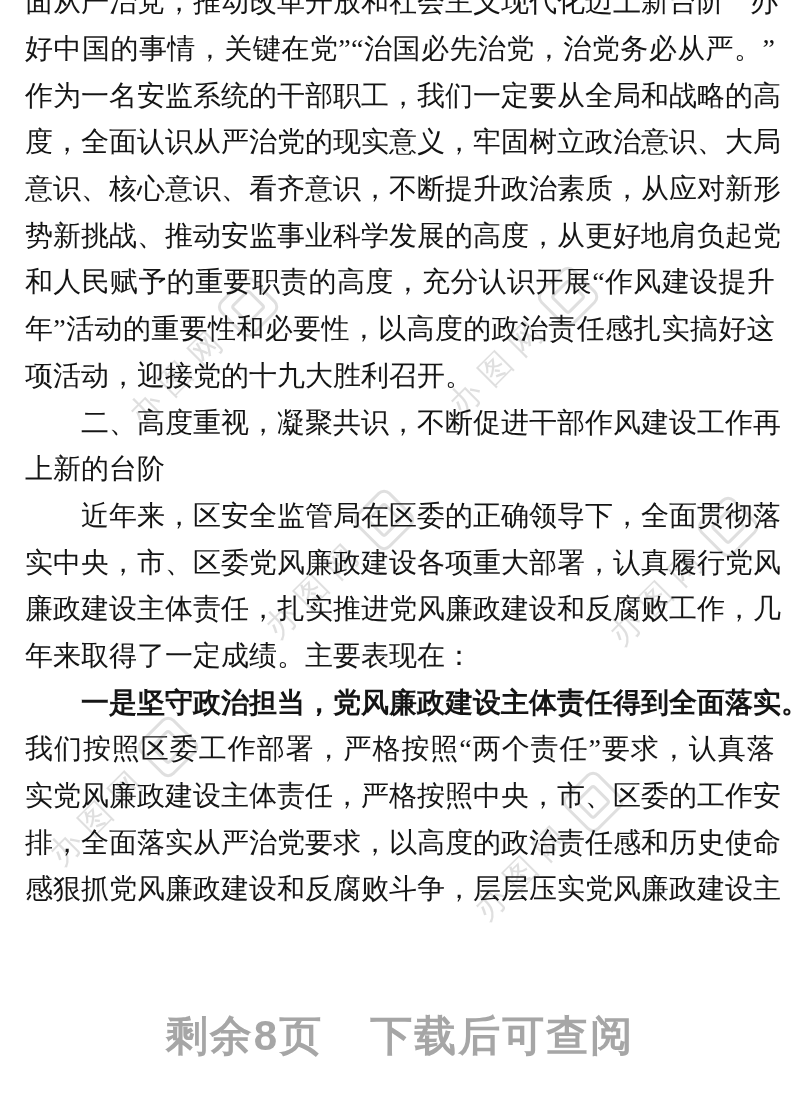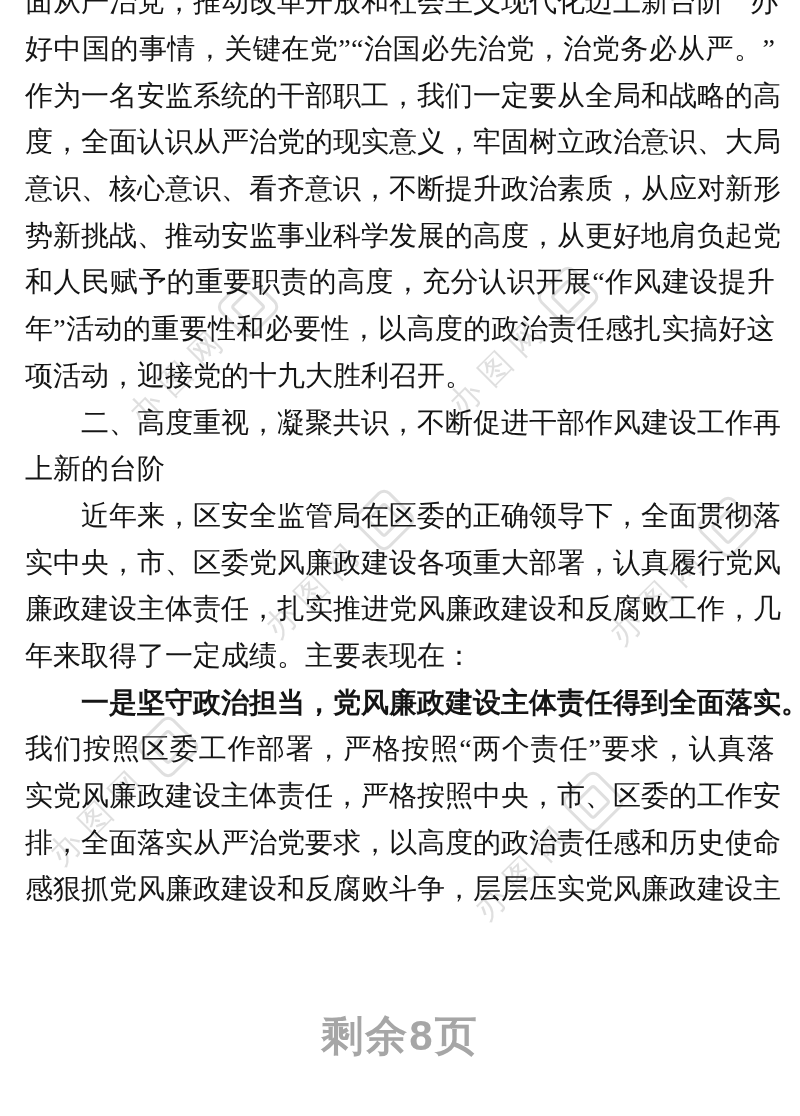--- a/index.html
+++ b/index.html
@@ -95,13 +95,14 @@
     <div class="line end"><span>年</span><span>来</span><span>取</span><span>得</span><span>了</span><span>一</span><span>定</span><span>成</span><span>绩</span><span>。</span><span>主</span><span>要</span><span>表</span><span>现</span><span>在</span><span>：</span></div>
     <div class="line bold indent"><span>一</span><span>是</span><span>坚</span><span>守</span><span>政</span><span>治</span><span>担</span><span>当</span><span>，</span><span>党</span><span>风</span><span>廉</span><span>政</span><span>建</span><span>设</span><span>主</span><span>体</span><span>责</span><span>任</span><span>得</span><span>到</span><span>全</span><span>面</span><span>落</span><span>实</span><span>。</span></div>
     <div class="line"><span>我</span><span>们</span><span>按</span><span>照</span><span>区</span><span>委</span><span>工</span><span>作</span><span>部</span><span>署</span><span>，</span><span>严</span><span>格</span><span>按</span><span>照</span><span>“</span><span>两</span><span>个</span><span>责</span><span>任</span><span>”</span><span>要</span><span>求</span><span>，</span><span>认</span><span>真</span><span>落</span></div>
     <div class="line"><span>实</span><span>党</span><span>风</span><span>廉</span><span>政</span><span>建</span><span>设</span><span>主</span><span>体</span><span>责</span><span>任</span><span>，</span><span>严</span><span>格</span><span>按</span><span>照</span><span>中</span><span>央</span><span>，</span><span>市</span><span>、</span><span>区</span><span>委</span><span>的</span><span>工</span><span>作</span><span>安</span></div>
     <div class="line"><span>排</span><span>，</span><span>全</span><span>面</span><span>落</span><span>实</span><span>从</span><span>严</span><span>治</span><span>党</span><span>要</span><span>求</span><span>，</span><span>以</span><span>高</span><span>度</span><span>的</span><span>政</span><span>治</span><span>责</span><span>任</span><span>感</span><span>和</span><span>历</span><span>史</span><span>使</span><span>命</span></div>
     <div class="line"><span>感</span><span>狠</span><span>抓</span><span>党</span><span>风</span><span>廉</span><span>政</span><span>建</span><span>设</span><span>和</span><span>反</span><span>腐</span><span>败</span><span>斗</span><span>争</span><span>，</span><span>层</span><span>层</span><span>压</span><span>实</span><span>党</span><span>风</span><span>廉</span><span>政</span><span>建</span><span>设</span><span>主</span></div>
   </div>
 
 <div class="footer">
   <span>剩余8页</span>
+  <span>下载后可查阅</span>
 </div>
 
 </body></html>

